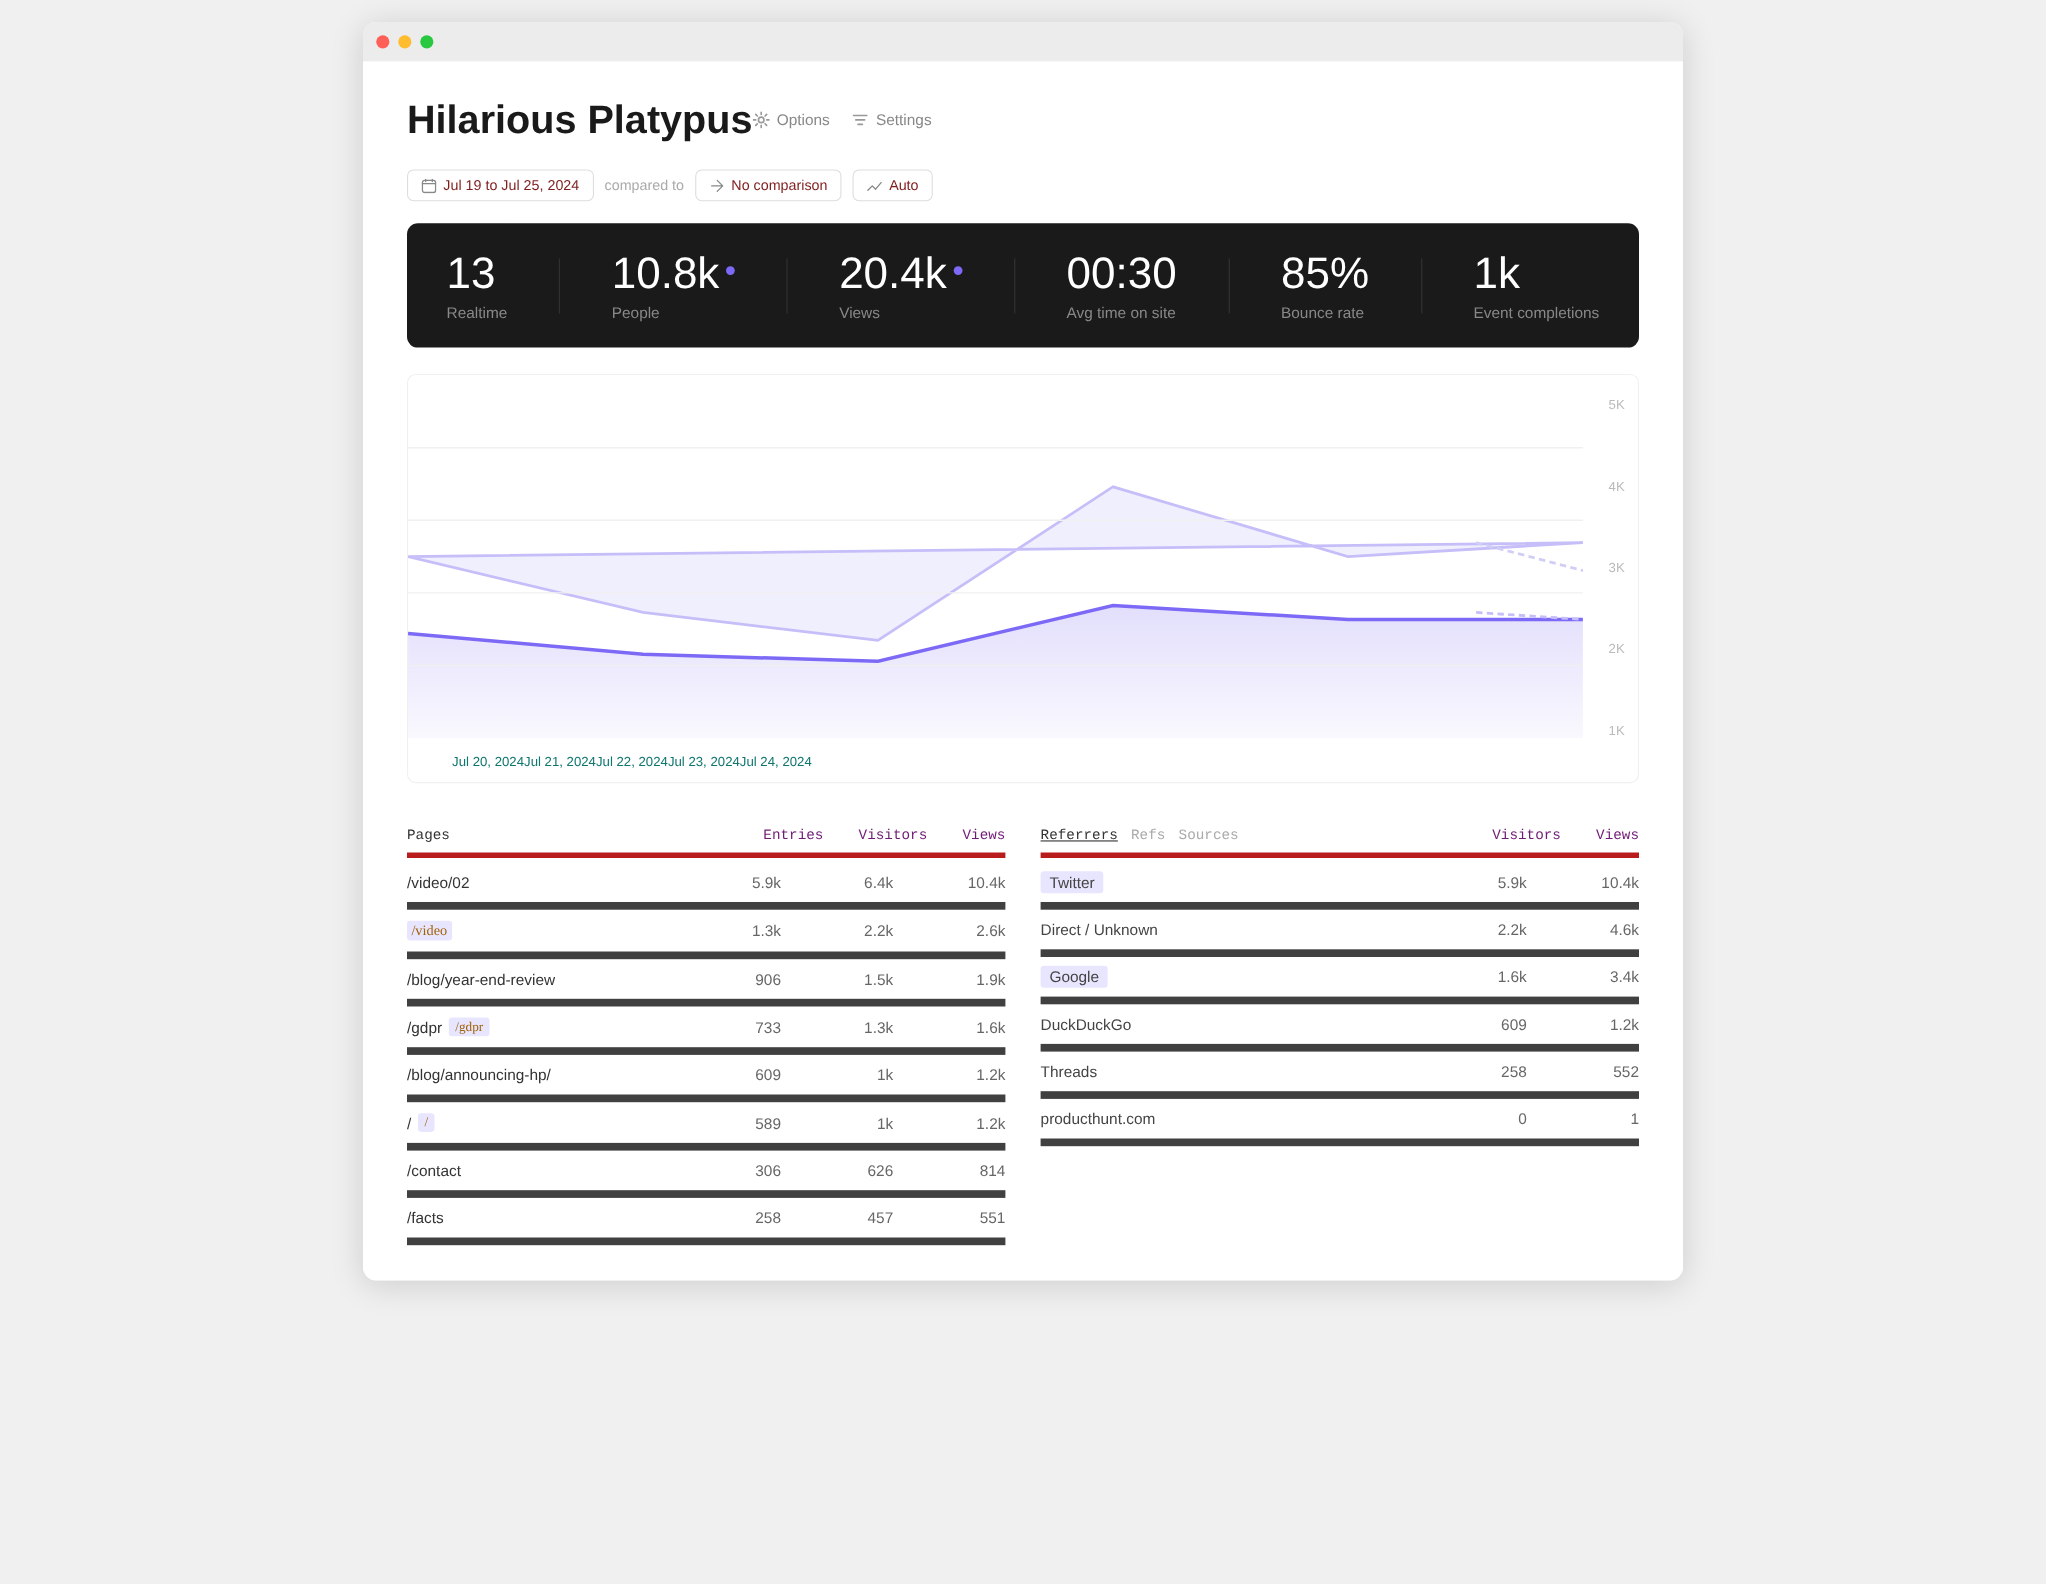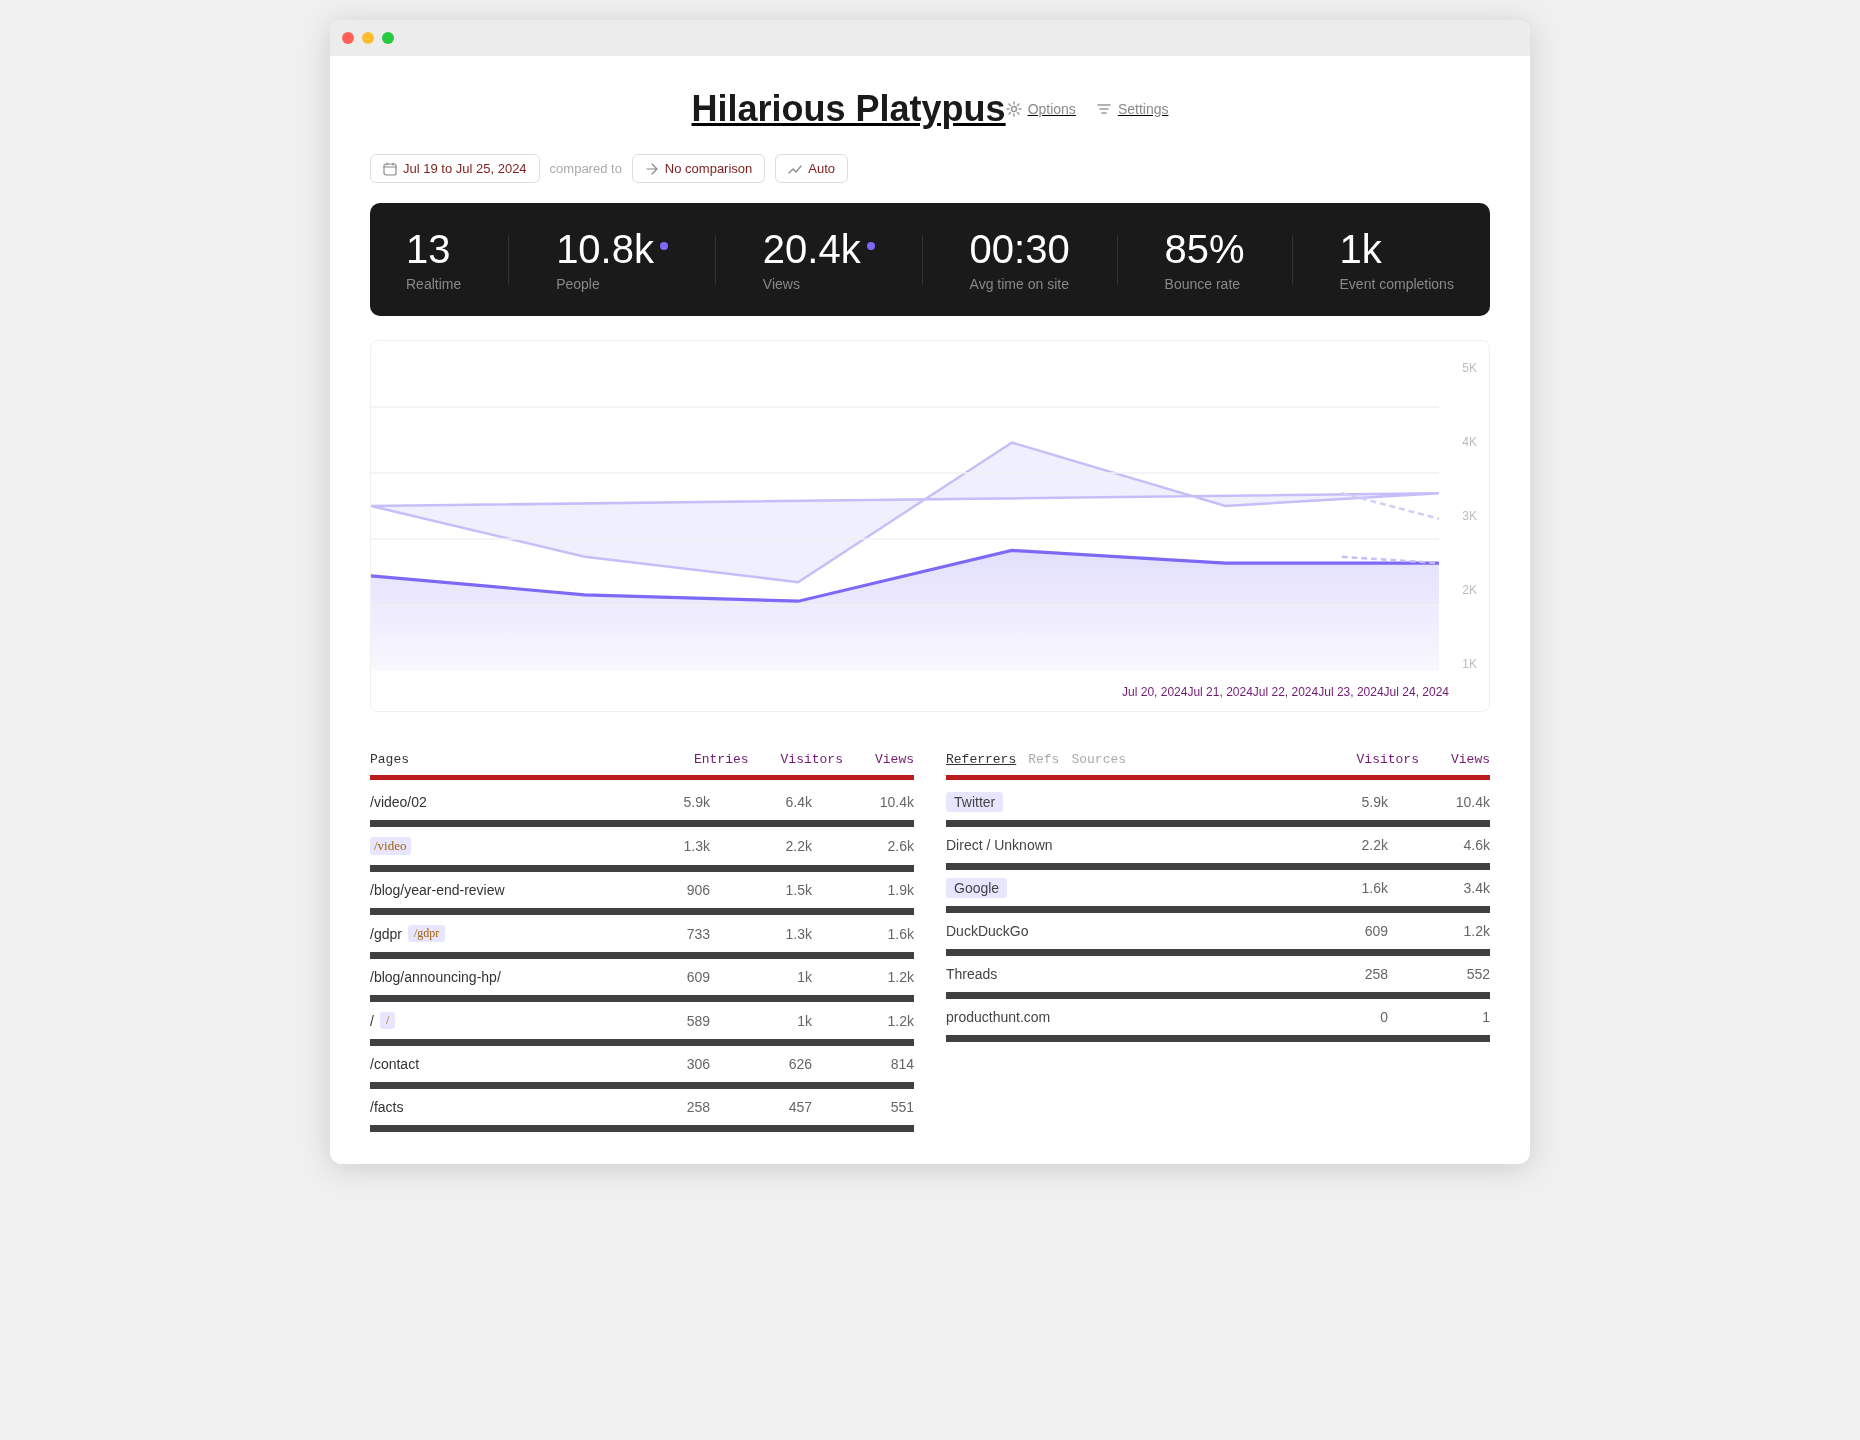--- a/index.html
+++ b/index.html
@@ -30,24 +30,23 @@
     .dot { width: 12px; height: 12px; border-radius: 50%; }
     .dot-red { background: #ff5f57; }
     .dot-yellow { background: #febc2e; }
     .dot-green { background: #28c840; }
     .main-content {
       padding: 32px 40px;
       background: #fff;
     }
     .header-row {
       display: flex;
-      justify-content: center;
+      justify-content: flex-start;
       align-items: center;
       margin-bottom: 24px;
-      text-decoration: underline;
     }
     .page-title {
       font-size: 36px;
       font-weight: 600;
       color: #1a1a1a;
     }
     .header-actions {
       display: flex;
       gap: 20px;
       align-items: center;
@@ -146,22 +145,22 @@
       color: #bbb;
       font-size: 12px;
       text-align: right;
     }
     .chart-x-labels {
       position: absolute;
       bottom: 12px;
       left: 40px;
       right: 40px;
       display: flex;
-      justify-content: flex-end;
-      color: #701a75;
+      justify-content: flex-start;
+      color: #0f766e;
       font-size: 12px;
     }
     .chart-svg {
       position: absolute;
       top: 0;
       left: 0;
       right: 0;
       bottom: 40px;
       width: calc(100% - 50px);
       height: calc(100% - 40px);

